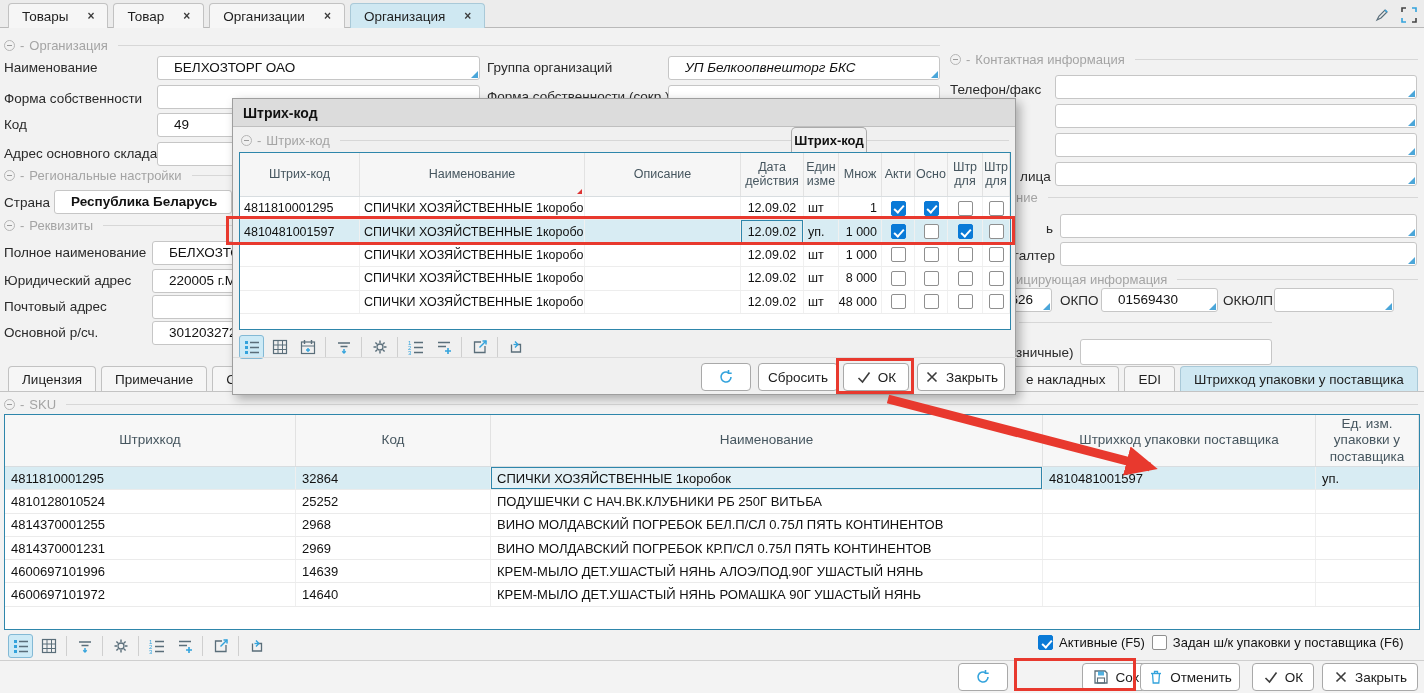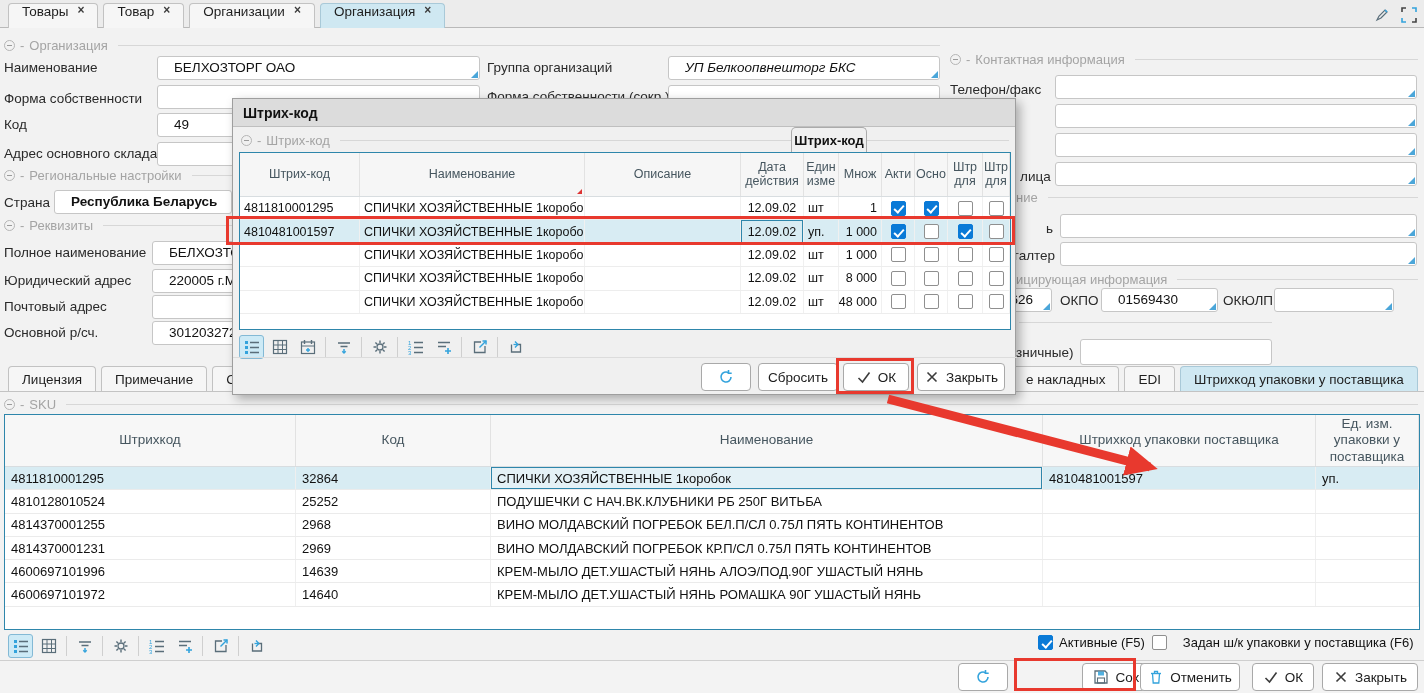--- a/index.html
+++ b/index.html
@@ -2,21 +2,21 @@
 <html><head>
 <meta charset="utf-8">
 <style>
   * { margin:0; padding:0; box-sizing:border-box; }
   body { font-family:"Liberation Sans", sans-serif; background:#e8e8e8; }
   .stage { position:relative; width:1424px; height:693px; overflow:hidden; background:#f2f2f2; }
 
   
   .topbar { position:absolute; left:0; top:0; width:1424px; height:28px; background:#ececec; border-bottom:1px solid #b9b9b9; }
   .toptabs { position:absolute; left:8px; top:3px; display:flex; }
-  .ttab { height:25px; padding:0 13px; margin-right:5px; display:flex; gap:9px;
+  .ttab { height:25px; padding:0 13px; margin-right:5px; display:flex; align-items:center; gap:19px;
           background:#f6f6f6; border:1px solid #c2c2c2; border-bottom:none; border-radius:4px 4px 0 0;
           font-size:13.5px; color:#1f1f1f; }
   .ttab.active { background:#cfe8f2; border-color:#a9c9d8; }
   .ttab .x { font-size:12px; font-weight:bold; color:#3c3c3c; line-height:1; }
   .winicons { position:absolute; right:6px; top:5px; display:flex; gap:8px; }
   .winicons span { width:19px; height:19px; display:flex; align-items:center; justify-content:center; }
 
   
   .lbl { position:absolute; font-size:13.5px; color:#2a2a2a; white-space:nowrap; }
   .inp { position:absolute; height:24px; background:#fff; border:1px solid #c6c6c6; border-radius:3px;
@@ -381,21 +381,21 @@
         </svg>
       </span>
     </div>
   <div class="skufilters" style="left:1038px;">
 
       <span style="display:flex;align-items:center;gap:6px;">
         <span class="cb checked"></span>
         <span>Активные (F5)</span>
       </span>
 
-      <span style="display:flex;align-items:flex-start;gap:16px;">
+      <span style="display:flex;align-items:flex-start;gap:6px;">
         <span class="cb"></span>
         <span>Задан ш/к упаковки у поставщика (F6)</span>
       </span>
     </div>
 
   <div class="footer"></div>
   <div class="btn" style="left:958px; top:663px; width:50px;">
       <span>
         <svg class="ic" width="16" height="16" viewBox="0 0 16 16" fill="none">
           <path d="M13,8 A5,5 0 1 1 10.5,3.7" stroke="#33a3dc" stroke-width="1.6"></path>

